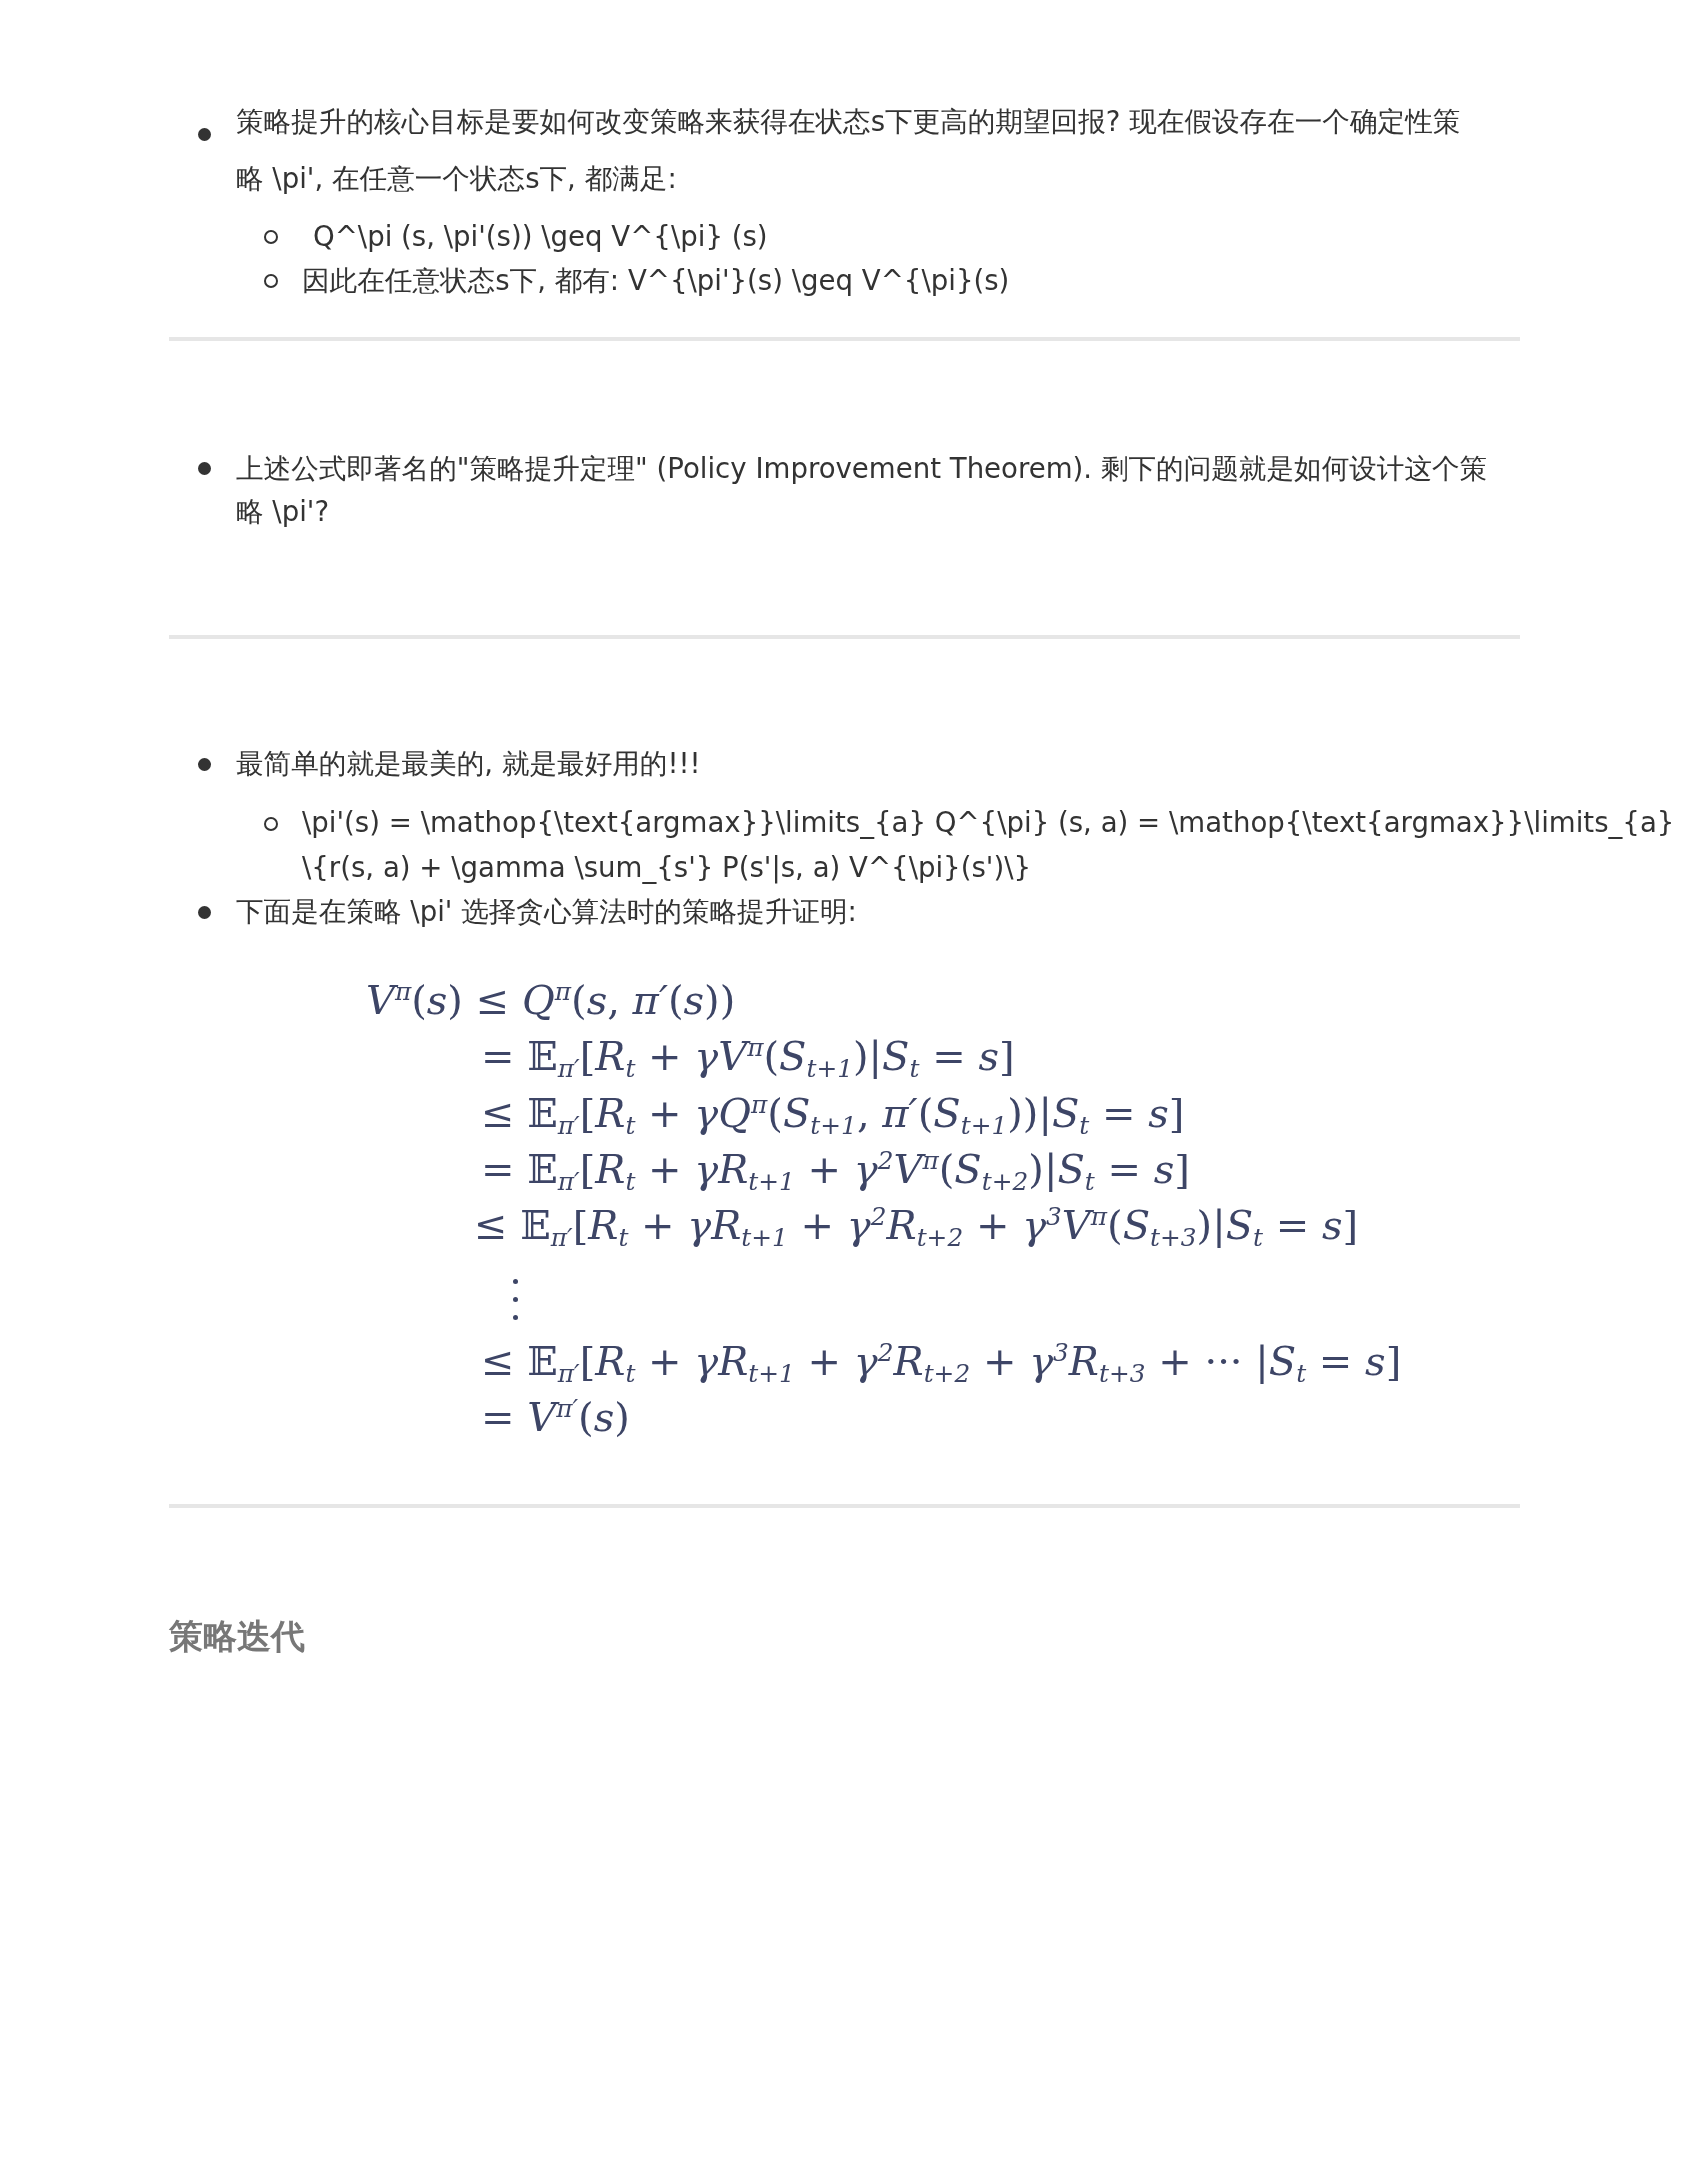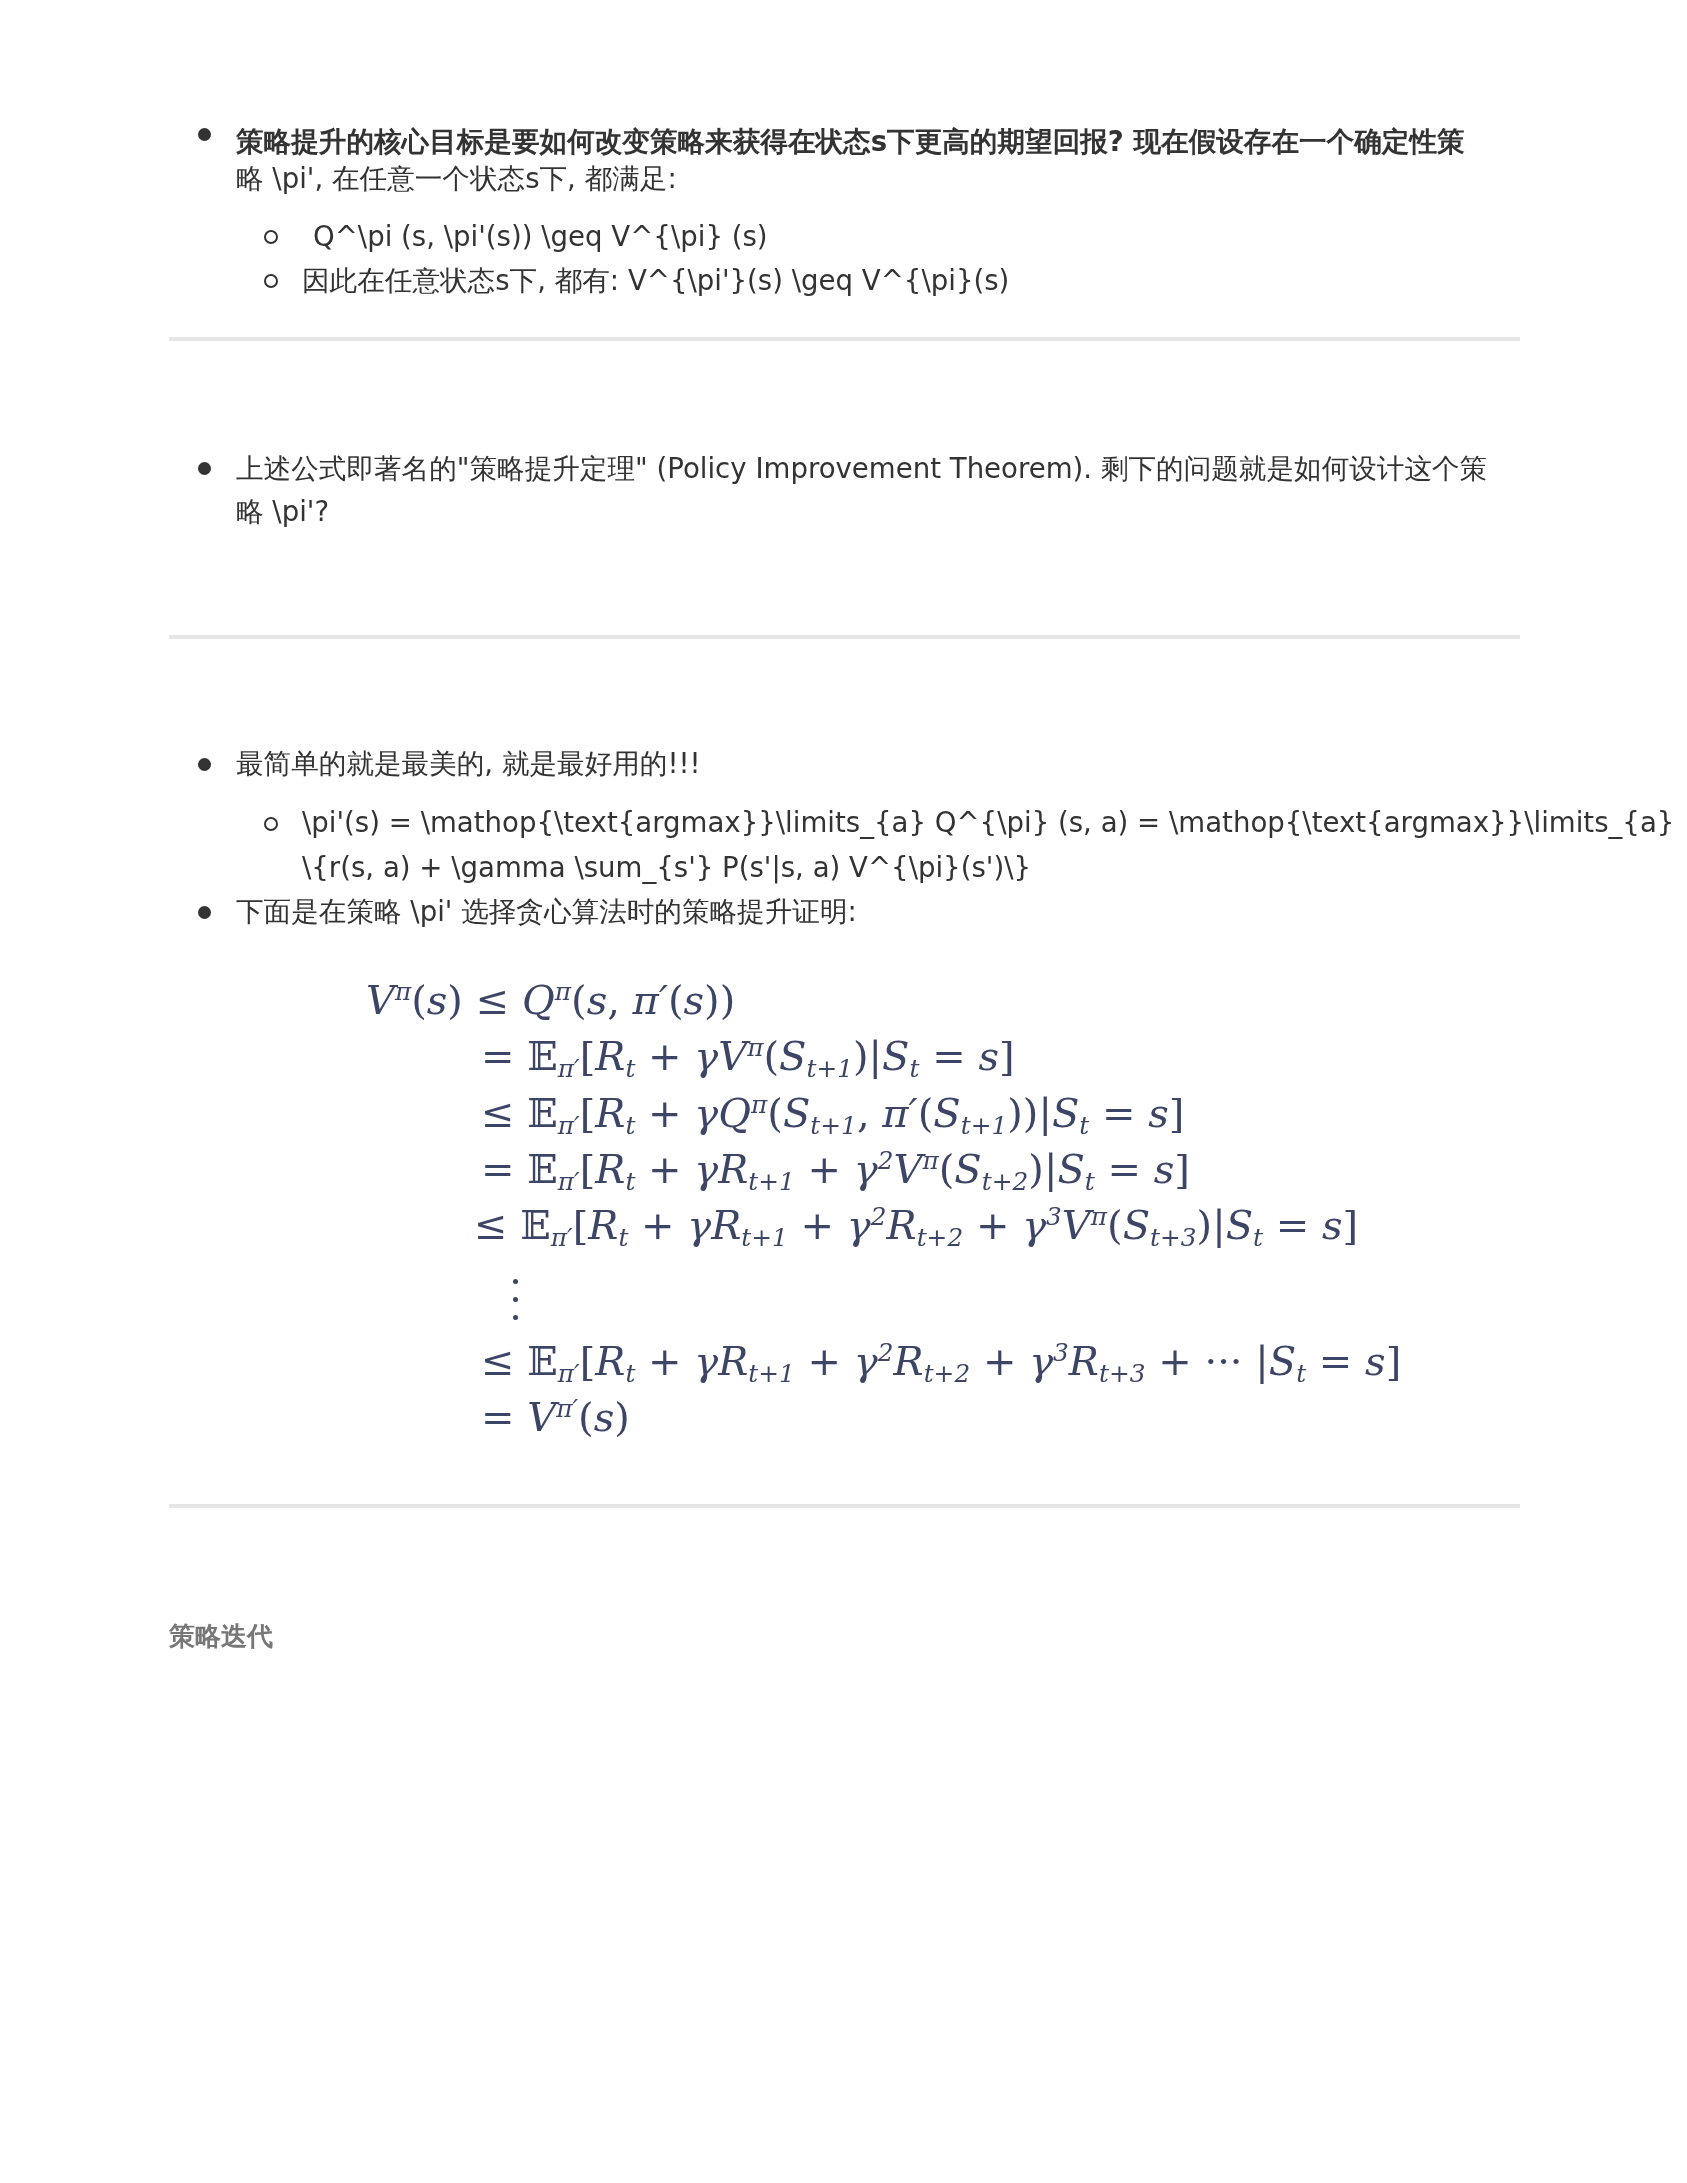--- a/index.html
+++ b/index.html
@@ -8,30 +8,30 @@
   .line{position:absolute;font-size:27.6px;line-height:44px;white-space:nowrap;color:#333333;}
   .bullet{position:absolute;width:13.2px;height:13.2px;border-radius:50%;background:#333333;}
   .circle{position:absolute;width:10px;height:10px;border-radius:50%;border:2.2px solid #333333;box-sizing:content-box;}
   .divider{position:absolute;left:169px;width:1351px;height:4.4px;background:#e6e6e6;}
   .math{position:absolute;font-family:"DejaVu Serif","Liberation Serif",serif;font-style:italic;
         color:#3d4566;font-size:40px;line-height:55px;white-space:nowrap;}
   .math .up{font-style:normal;}
   .math sub{font-size:0.62em;vertical-align:-0.28em;line-height:0;}
   .math sup{font-size:0.62em;vertical-align:0.55em;line-height:0;}
   .bb{font-style:normal;font-family:"DejaVu Serif",serif;}
-  .heading{position:absolute;left:169px;font-size:26px;font-weight:bold;color:#777777;line-height:44px;white-space:nowrap;}
+  .heading{position:absolute;left:169px;font-size:34px;font-weight:bold;color:#777777;line-height:44px;white-space:nowrap;}
   .vdots{position:absolute;font-family:"DejaVu Serif",serif;color:#3d4566;}
   .vdots span{display:block;width:5px;height:5px;border-radius:50%;background:#3d4566;margin-bottom:13.2px;}
 </style>
 </head>
 <body>
 
 <div>
   <div class="bullet" style="left:198px;top:128px;"></div>
-  <div class="line" style="left:236px;top:120px;font-weight:bold;">策略提升的核心目标是要如何改变策略来获得在状态s下更高的期望回报? 现在假设存在一个确定性策</div>
+  <div class="line" style="left:236px;top:100px;">策略提升的核心目标是要如何改变策略来获得在状态s下更高的期望回报? 现在假设存在一个确定性策</div>
   <div class="line" style="left:236px;top:157px;">略 \pi', 在任意一个状态s下, 都满足:</div>
 
   <div class="circle" style="left:264px;top:230px;"></div>
   <div class="line" style="left:302px;top:215px;margin-left:11px;">Q^\pi (s, \pi'(s)) \geq V^{\pi} (s)</div>
 
   <div class="circle" style="left:264px;top:274px;"></div>
   <div class="line" style="left:302px;top:259px;">因此在任意状态s下, 都有: V^{\pi'}(s) \geq V^{\pi}(s)</div>
 </div>
 
 <div class="divider" style="top:337px;"></div>

